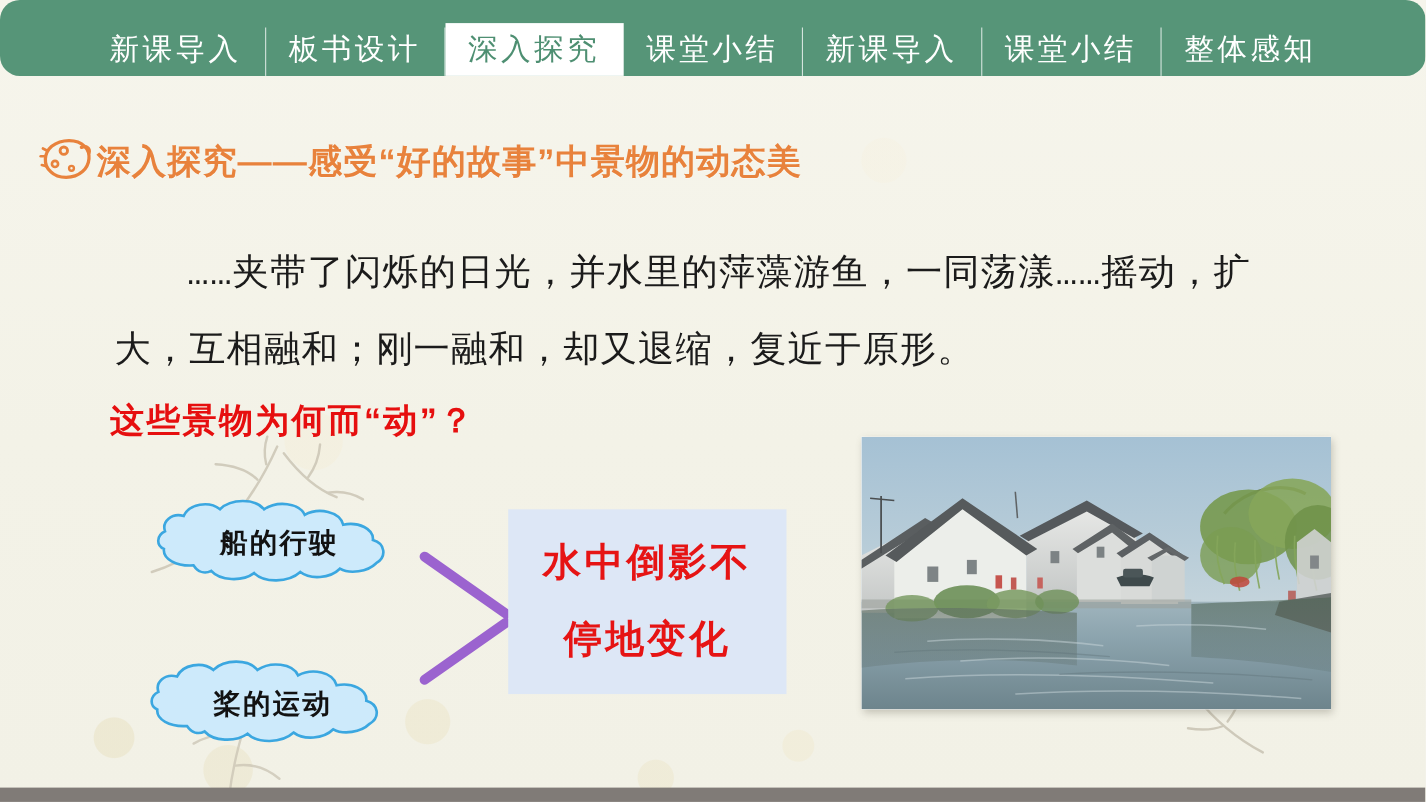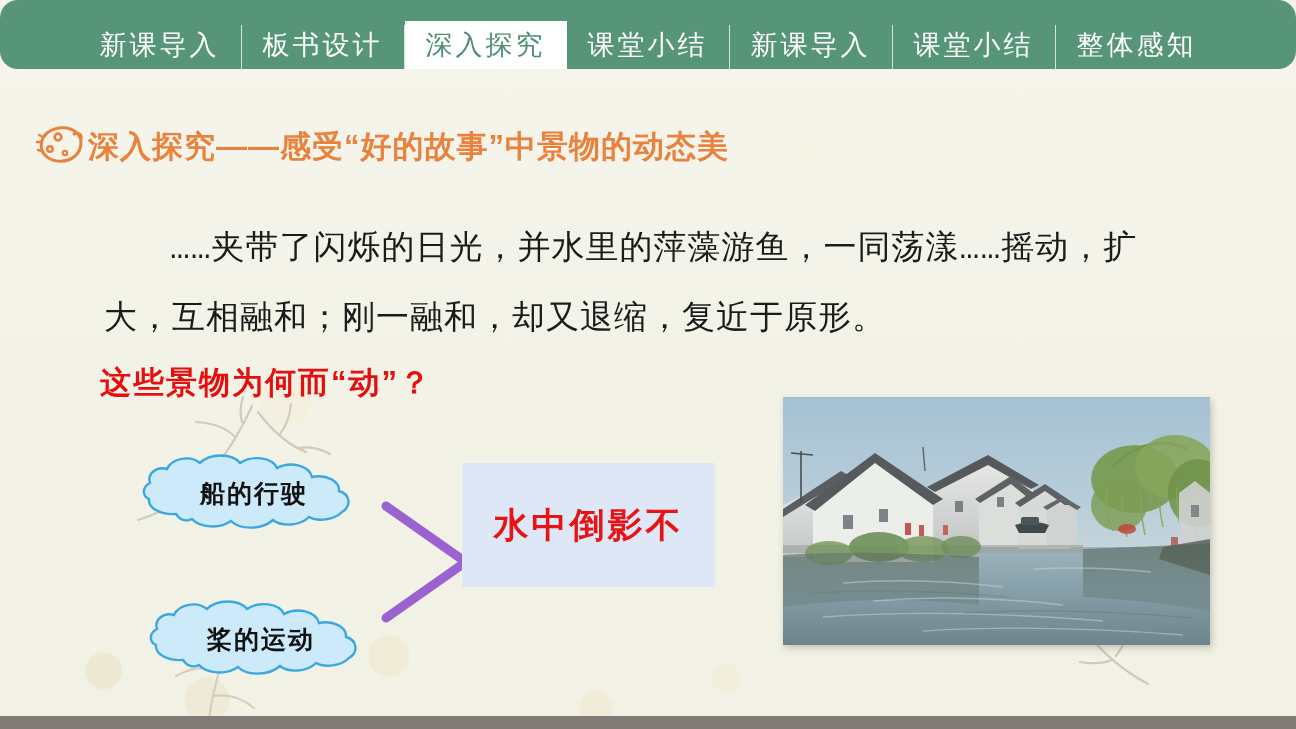--- a/index.html
+++ b/index.html
@@ -125,21 +125,21 @@
   #branch-bottom-left { left: 150px; top: 640px; }
   #branch-right { left: 1030px; top: 630px; }
 
   
   .cloud {
     position: absolute;
     width: 240px;
     height: 82px;
   }
   #cloud-top { left: 134px; top: 452px; }
-  #cloud-bottom { left: 141px; top: 598px; text-align: center; }
+  #cloud-bottom { left: 128px; top: 598px; text-align: center; }
   .cloud svg { position: absolute; left: 0; top: 0; }
   .cloud-label {
     position: absolute;
     left: 0; top: 0;
     width: 240px;
     height: 82px;
     display: flex;
     align-items: center;
     justify-content: center;
     font-size: 25px;
@@ -158,21 +158,21 @@
     height: 136px;
     pointer-events: none;
   }
 
   
   #conclusion-box {
     position: absolute;
     left: 462px;
     top: 463px;
     width: 253px;
-    height: 124px;
+    height: 168px;
     background: #dde7f6;
     display: flex;
     flex-direction: column;
     align-items: center;
     justify-content: center;
   }
   .conclusion-line {
     font-size: 35px;
     font-weight: bold;
     color: #e61414;
@@ -303,20 +303,21 @@
 
   <svg id="connector" viewBox="0 0 96 136">
     <g stroke="#9b63cf" stroke-width="9" stroke-linecap="round" fill="none">
       <path d="M8 14 L 82 66"></path>
       <path d="M82 74 L 8 126"></path>
     </g>
   </svg>
 
   <div id="conclusion-box">
     <div class="conclusion-line">水中倒影不</div>
+    <div class="conclusion-line">停地变化</div>
   </div>
 
   <div id="photo-frame">
     <svg id="photo-canvas" viewBox="0 0 427 248" preserveAspectRatio="none">
       <defs>
         <linearGradient id="skyGrad" x1="0" y1="0" x2="0" y2="1">
           <stop offset="0%" stop-color="#a5c1d4"></stop>
           <stop offset="60%" stop-color="#b7ccd8"></stop>
           <stop offset="100%" stop-color="#c6d5dc"></stop>
         </linearGradient>

